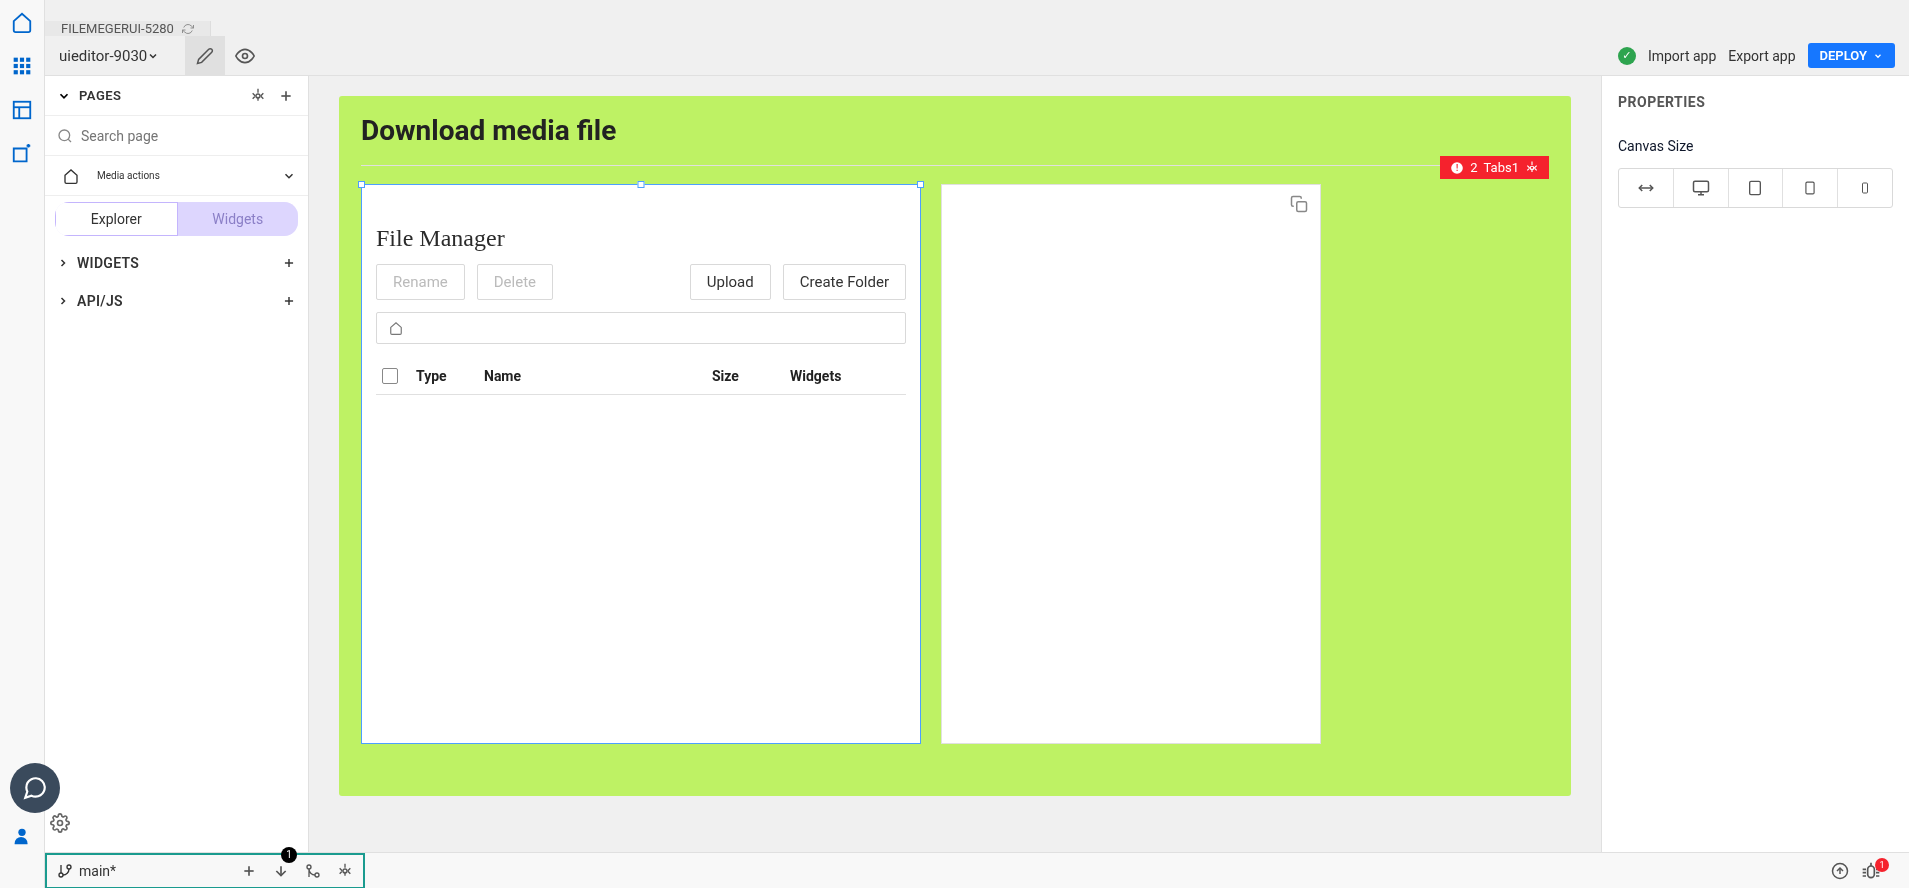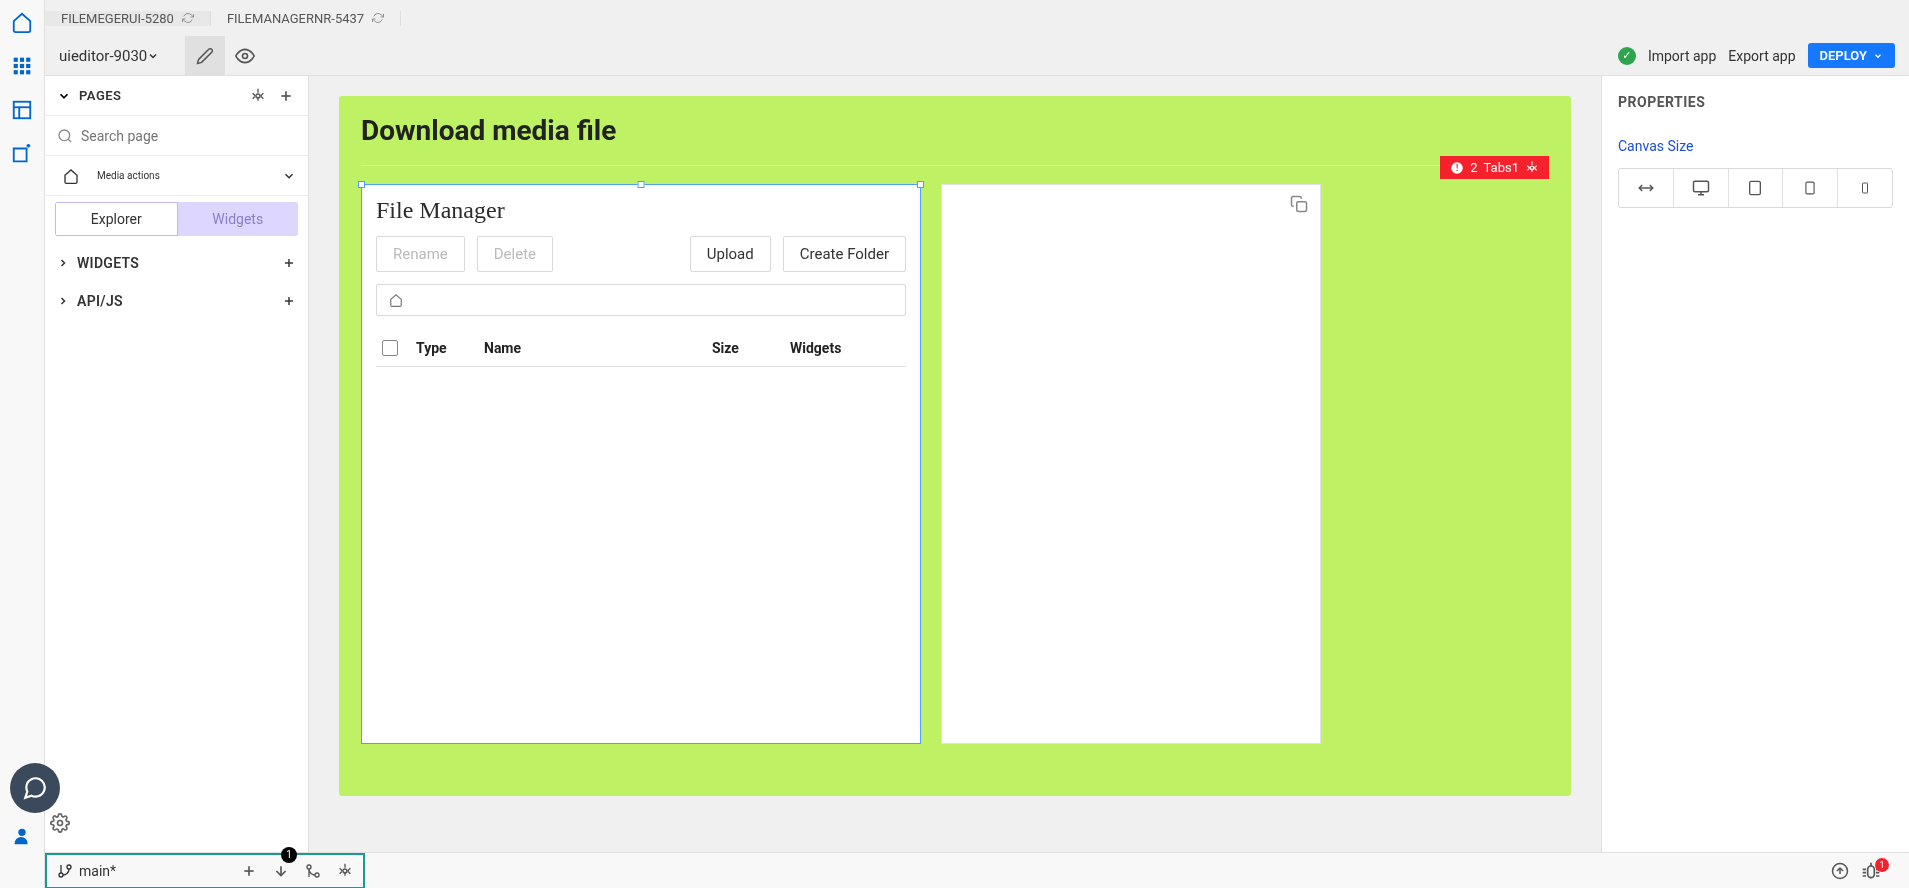--- a/index.html
+++ b/index.html
@@ -12,21 +12,21 @@
 .leftrail-icon { width: 24px; height: 24px; display: flex; align-items: center; justify-content: center; cursor: pointer; color: #0066cc; }
 .leftrail-bottom { position: absolute; bottom: 40px; left: 0; right: 0; display: flex; flex-direction: column; align-items: center; gap: 10px; }
 .chat-bubble { width: 50px; height: 50px; border-radius: 50%; background: #3a4a5c; display: flex; align-items: center; justify-content: center; color: white; position: absolute; bottom: 75px; left: 10px; cursor: pointer; }
 .user-icon { color: #0066cc; }
 .gear-bottom { color: #666; position: absolute; bottom: 55px; left: 50px; }
 
 
 .main-col { flex: 1; display: flex; flex-direction: column; }
 
 
-.editor-tabs { height: 36px; background: #f0f0f0; display: flex; align-items: center; }
+.editor-tabs { height: 36px; background: #f0f0f0; display: flex; align-items: flex-end; }
 .editor-tab { padding: 0 16px; display: flex; align-items: center; gap: 8px; font-size: 13px; color: #555; cursor: pointer; border-right: 1px solid #ddd; }
 .editor-tab.active { background: #e8e8e8; }
 .refresh-icon { width: 12px; height: 12px; opacity: 0.6; }
 
 
 .app-header { height: 40px; background: #f0f0f0; display: flex; align-items: center; border-bottom: 1px solid #e0e0e0; }
 .app-selector { padding: 0 14px; display: flex; align-items: center; font-size: 15px; color: #333; cursor: pointer; min-width: 140px; }
 .header-icon-btn { width: 40px; height: 40px; display: flex; align-items: center; justify-content: center; cursor: pointer; color: #555; }
 .header-icon-btn.active { background: #e0e0e0; }
 .header-spacer { flex: 1; }
@@ -41,21 +41,21 @@
 
 .left-panel { width: 264px; background: white; border-right: 1px solid #e0e0e0; display: flex; flex-direction: column; }
 .panel-header { height: 40px; padding: 6px 12px; display: flex; align-items: center; gap: 8px; border-bottom: 1px solid #eee; }
 .panel-header-title { font-size: 13px; font-weight: 600; color: #333; flex: 1; letter-spacing: 0.5px; }
 .panel-header-icon { width: 20px; height: 20px; display: flex; align-items: center; justify-content: center; cursor: pointer; color: #555; }
 .search-row { height: 40px; padding: 0 12px; display: flex; align-items: center; gap: 8px; border-bottom: 1px solid #eee; }
 .search-row input { border: none; outline: none; flex: 1; font-size: 14px; color: #666; }
 .page-item { height: 40px; padding: 0 12px 0 18px; display: flex; align-items: center; gap: 18px; font-size: 10px; color: #333; cursor: pointer; border-bottom: 1px solid #eee; }
 .page-item .spacer { flex: 1; }
 
-.segment { margin: 6px 10px 8px 10px; display: flex; background: #ede9fe; border-radius: 3px; overflow: hidden; height: 34px; }
+.segment { margin: 6px 10px 8px 10px; display: flex; background: #ede9fe; border-radius: 14px; overflow: hidden; height: 34px; }
 .segment-btn { flex: 1; display: flex; align-items: center; justify-content: center; font-size: 14px; cursor: pointer; color: #555; }
 .segment-btn.active { background: white; color: #333; border: 1px solid #c4b5fd; }
 .segment-btn.inactive { background: #ddd6fe; color: #8b7fc7; }
 
 .tree-item { height: 38px; padding: 0 12px; display: flex; align-items: center; gap: 8px; font-size: 14px; color: #333; cursor: pointer; }
 .tree-item .spacer { flex: 1; }
 .tree-item-title { font-weight: 600; letter-spacing: 0.3px; }
 
 
 .canvas-area { flex: 1; background: #f0f0f0; padding: 20px 30px; overflow: auto; position: relative; }
@@ -66,40 +66,40 @@
 .widget-row { display: flex; gap: 20px; margin-top: 18px; position: relative; }
 
 .error-badge { position: absolute; right: 0; top: -28px; background: #f5222d; color: white; font-size: 13px; padding: 4px 10px; display: flex; align-items: center; gap: 6px; cursor: pointer; }
 
 .fm-widget { width: 560px; border: 1px solid #4d9fff; position: relative; background: white; padding: 12px 14px 40px 14px; min-height: 560px; }
 .fm-handle { position: absolute; width: 7px; height: 7px; background: white; border: 1px solid #4d9fff; }
 .fm-handle.tl { top: -4px; left: -4px; }
 .fm-handle.tr { top: -4px; right: -4px; }
 .fm-handle.tc { top: -4px; left: 50%; transform: translateX(-50%); }
 
-.fm-title { font-size: 24px; font-family: Georgia, serif; color: #2b2b2b; margin-bottom: 12px; }
+.fm-title { font-size: 24px; font-family: Georgia, serif; color: #2b2b2b; margin-bottom: 12px; margin-top: 28px; }
 .fm-toolbar { display: flex; gap: 12px; margin-bottom: 12px; }
 .fm-btn { padding: 8px 16px; border: 1px solid #d9d9d9; background: white; font-size: 15px; color: #333; cursor: pointer; border-radius: 2px; }
 .fm-btn.disabled { color: #bbb; cursor: not-allowed; }
 .fm-toolbar-spacer { flex: 1; }
 .fm-breadcrumb { border: 1px solid #d9d9d9; border-radius: 2px; padding: 8px 12px; margin-bottom: 14px; color: #777; }
 .fm-table-head { display: flex; align-items: center; gap: 18px; padding: 10px 6px; border-bottom: 1px solid #e0e0e0; font-size: 14px; font-weight: 700; color: #222; }
 .fm-check { width: 16px; height: 16px; border: 1.5px solid #888; border-radius: 2px; cursor: pointer; }
 .fm-col-type { width: 50px; }
 .fm-col-name { width: 210px; }
 .fm-col-size { width: 60px; }
 .fm-col-edited { width: 70px; }
 
 .side-widget { width: 380px; border: 1px solid #e0e0e0; min-height: 360px; position: relative; background: white; }
 .side-widget-icon { position: absolute; top: 10px; right: 12px; color: #888; cursor: pointer; }
 
 
 .props-panel { width: 308px; background: white; border-left: 1px solid #e0e0e0; padding: 18px 16px; }
 .props-title { font-size: 14px; font-weight: 700; color: #555; letter-spacing: 0.5px; margin-bottom: 28px; }
-.props-label { font-size: 14px; color: #1d4ed8; margin-bottom: 14px; }
+.props-label { font-size: 14px; color: #0f172a; margin-bottom: 14px; }
 .size-row { display: flex; border: 1px solid #d9d9d9; border-radius: 3px; overflow: hidden; }
 .size-btn { flex: 1; height: 38px; display: flex; align-items: center; justify-content: center; cursor: pointer; color: #555; border-right: 1px solid #e0e0e0; }
 .size-btn:last-child { border-right: none; }
 
 
 .bottom-bar { position: absolute; bottom: 0; left: 45px; right: 0; height: 36px; background: #f8f8f8; border-top: 1px solid #e0e0e0; display: flex; align-items: center; }
 .git-box { height: 36px; border: 2px solid #1a9b8f; display: flex; align-items: center; padding: 0 10px; gap: 12px; position: relative; min-width: 320px; }
 .git-branch { display: flex; align-items: center; gap: 6px; font-size: 14px; color: #333; }
 .git-actions { display: flex; align-items: center; gap: 16px; margin-left: auto; color: #555; }
 .git-badge { position: absolute; top: -8px; left: 234px; width: 16px; height: 16px; border-radius: 50%; background: #000; color: white; font-size: 10px; display: flex; align-items: center; justify-content: center; }
@@ -166,27 +166,20 @@
           </svg>
       </div>
     </div>
   </div>
 
   <div class="main-col">
 
     <div class="editor-tabs">
       <div class="editor-tab active">
         <span>FILEMEGERUI-5280</span>
-        <svg class="refresh-icon" viewBox="0 0 24 24" fill="none" stroke="currentColor" stroke-width="2">
-            <path d="M23 4v6h-6M1 20v-6h6"></path>
-            <path d="M3.51 9a9 9 0 0114.85-3.36L23 10M1 14l4.64 4.36A9 9 0 0020.49 15"></path>
-          </svg>
-      </div>
-      <div class="editor-tab">
-        <span>FILEMANAGERNR-5437</span>
         <svg class="refresh-icon" viewBox="0 0 24 24" fill="none" stroke="currentColor" stroke-width="2">
             <path d="M23 4v6h-6M1 20v-6h6"></path>
             <path d="M3.51 9a9 9 0 0114.85-3.36L23 10M1 14l4.64 4.36A9 9 0 0020.49 15"></path>
           </svg>
       </div>
     </div>
 
     <div class="app-header">
       <div class="app-selector">
         <span>uieditor-9030</span>

